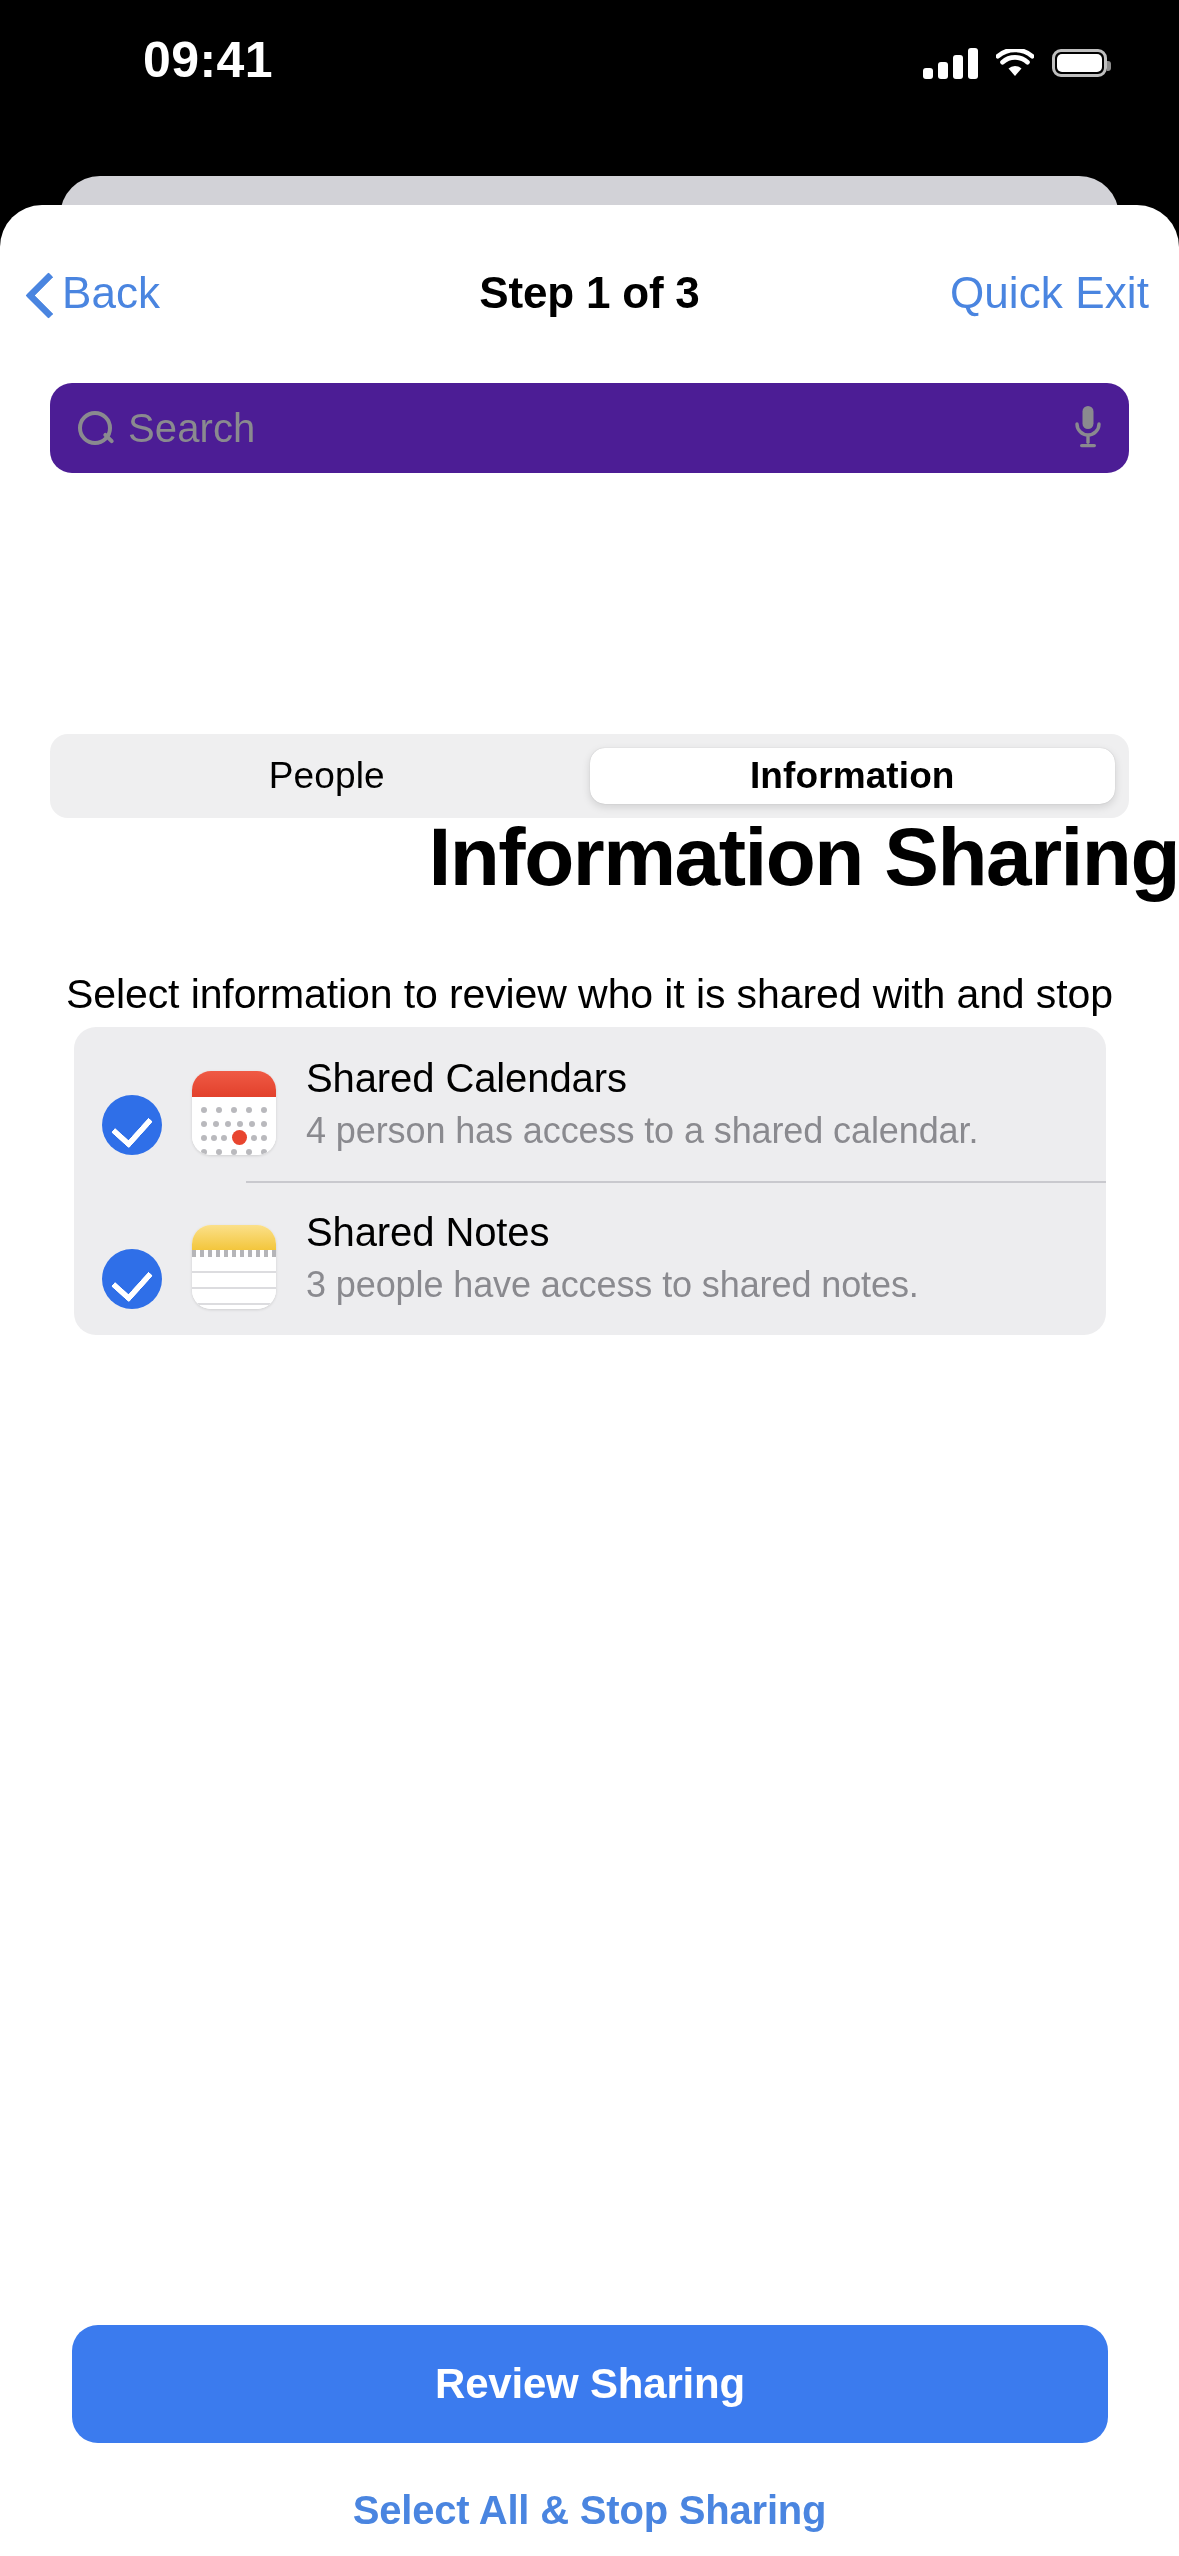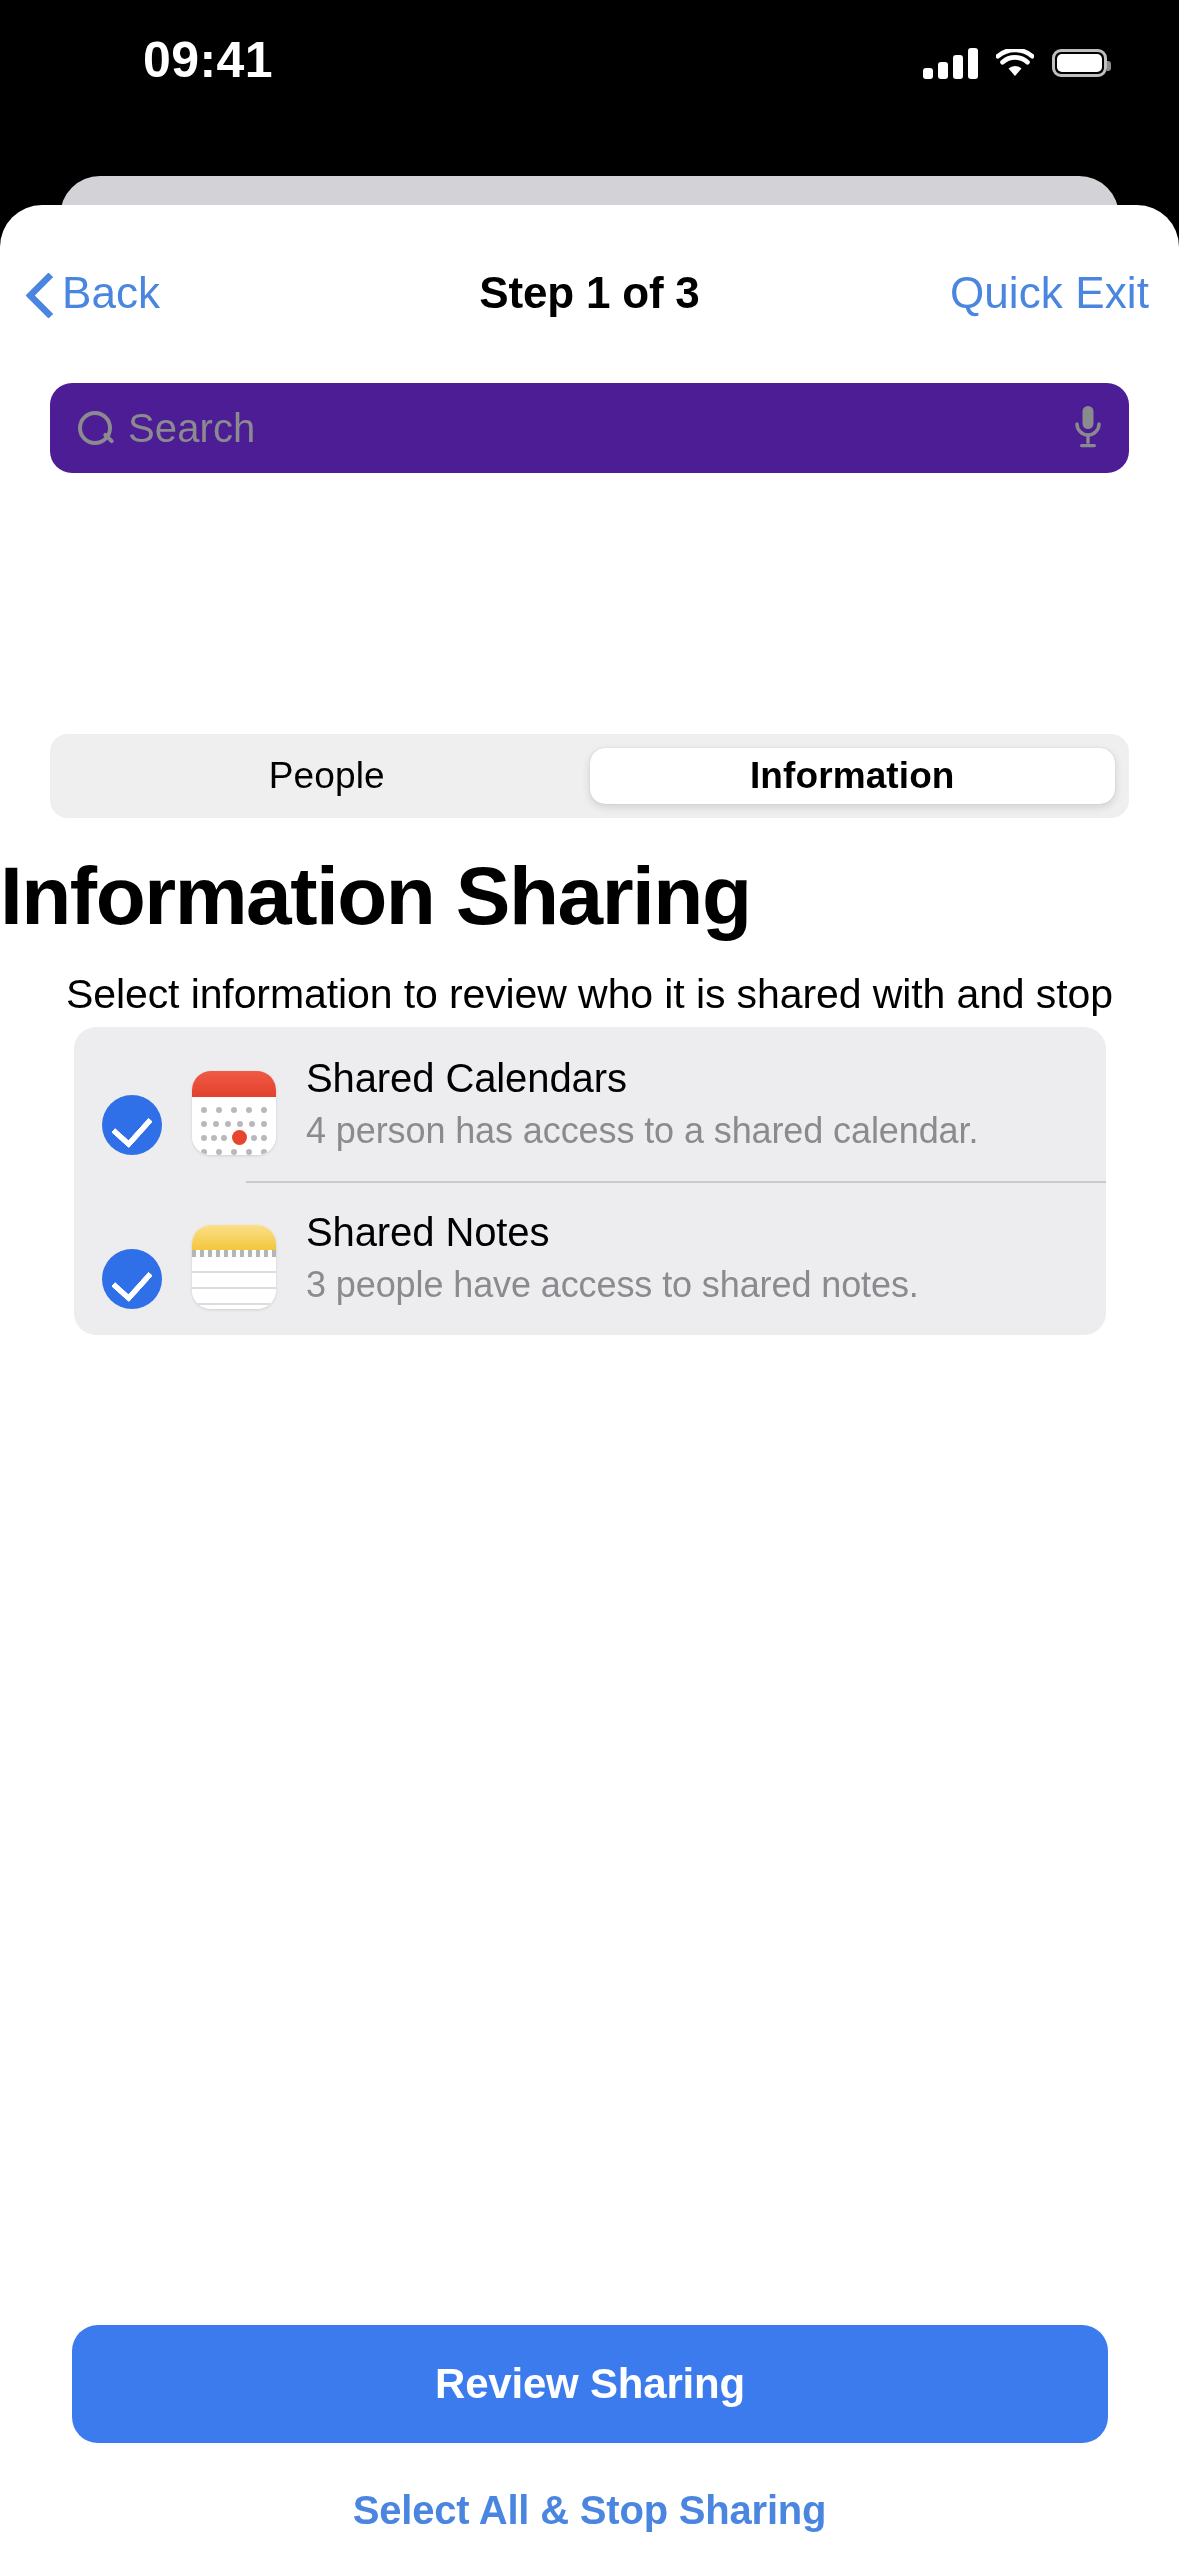--- a/index.html
+++ b/index.html
@@ -120,22 +120,22 @@
     font-size:37px; color:#000; border-radius:15px; letter-spacing:0.1px;
   }
   .seg.active {
     background:#fff; font-weight:600;
     box-shadow:0 3px 9px rgba(0,0,0,0.13), 0 0 1px rgba(0,0,0,0.22);
   }
 
   
   .hero-title {
     position:absolute; left:0; top:604px; width:1179px;
-    text-align:left; font-size:82px; font-weight:700;
-    color:#000; letter-spacing:-1.5px; line-height:96px;margin-top:39px;
+    text-align:right; font-size:82px; font-weight:700;
+    color:#000; letter-spacing:-1.5px; line-height:96px;
   }
   .hero-sub {
     position:absolute; left:60px; top:761px; width:1059px;
     text-align:center; font-size:41px; font-weight:400;
     color:#000; line-height:56px; letter-spacing:-0.1px;
   }
 
   
   .card {
     position:absolute; left:74px; top:822px; width:1032px;

